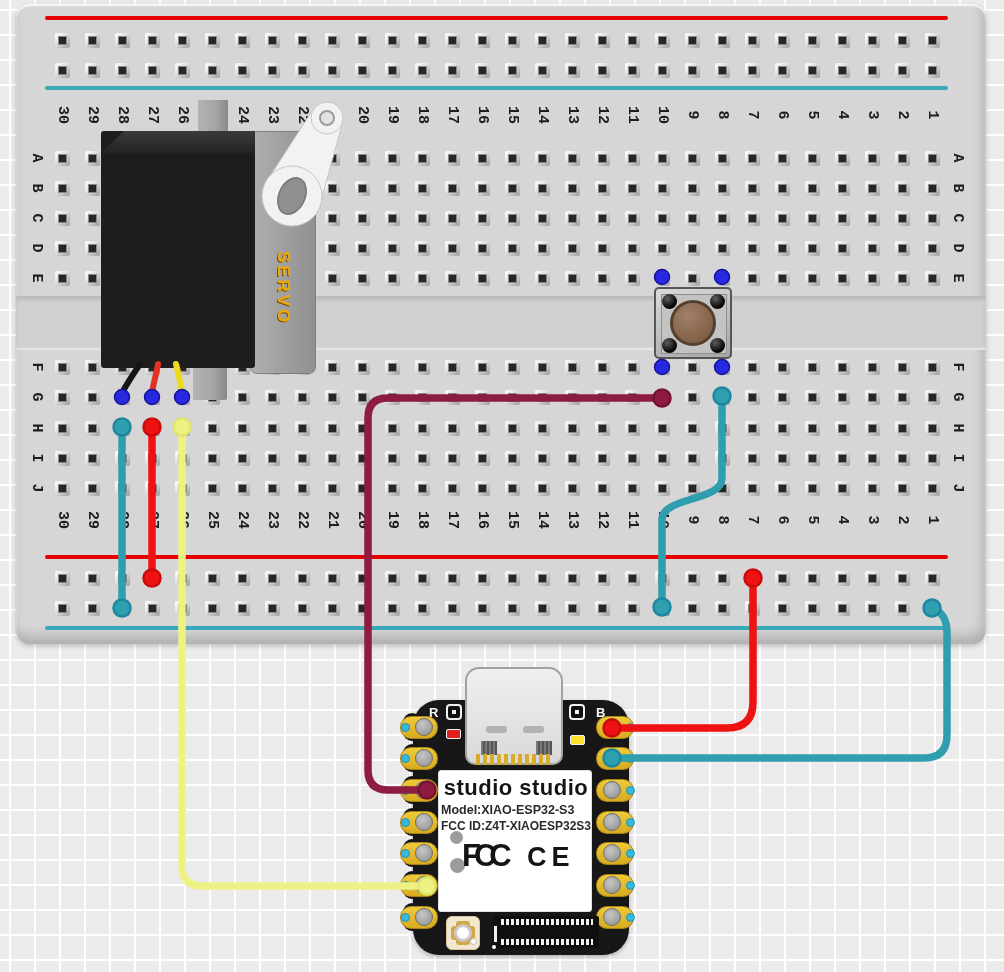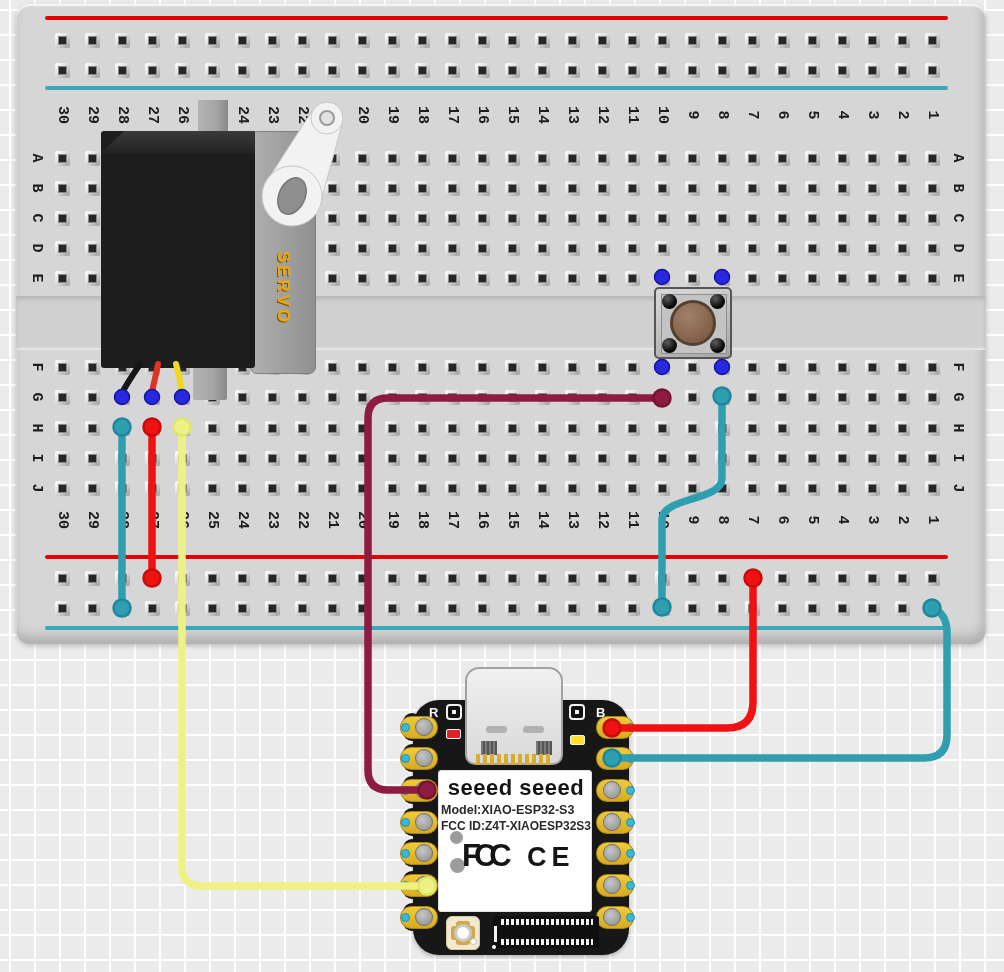--- a/index.html
+++ b/index.html
@@ -688,21 +688,21 @@
       <div class="gold-pin" style="left: 539px; top: 754px;"></div>
       <div class="gold-pin" style="left: 546px; top: 754px;"></div>
     </div>
   <div class="xlabel" style="left:429px;top:705px;">R</div>
   <div class="chip-btn" style="left:446px;top:704px;"></div>
   <div class="abs" id="led-red"></div>
   <div class="xlabel" style="left:596px;top:705px;">B</div>
   <div class="chip-btn" style="left:569px;top:704px;"></div>
   <div class="abs" id="led-yellow"></div>
   <div class="abs" id="sticker"></div>
-  <div class="abs" id="brand">seeed seeed</div>
+  <div class="abs" id="brand">studio studio</div>
   <div class="abs" id="model-line">Model:XIAO-ESP32-S3</div>
   <div class="abs" id="fcc-line">FCC ID:Z4T-XIAOESP32S3</div>
   <div class="gray-dot" style="left:450px;top:831px;width:13px;height:13px;"></div>
   <div class="gray-dot" style="left:450px;top:858px;width:15px;height:15px;"></div>
   <div class="abs" id="fcc-logo">FCC</div>
   <div class="abs" id="ce-logo">CE</div>
   <div class="abs" id="antenna"></div>
   <div class="ant-bar" style="left:451px;top:926px;width:24px;height:14px;"></div>
   <div class="ant-bar" style="left:456px;top:921px;width:14px;height:24px;"></div>
   <div class="abs" id="ant-circle"></div>

